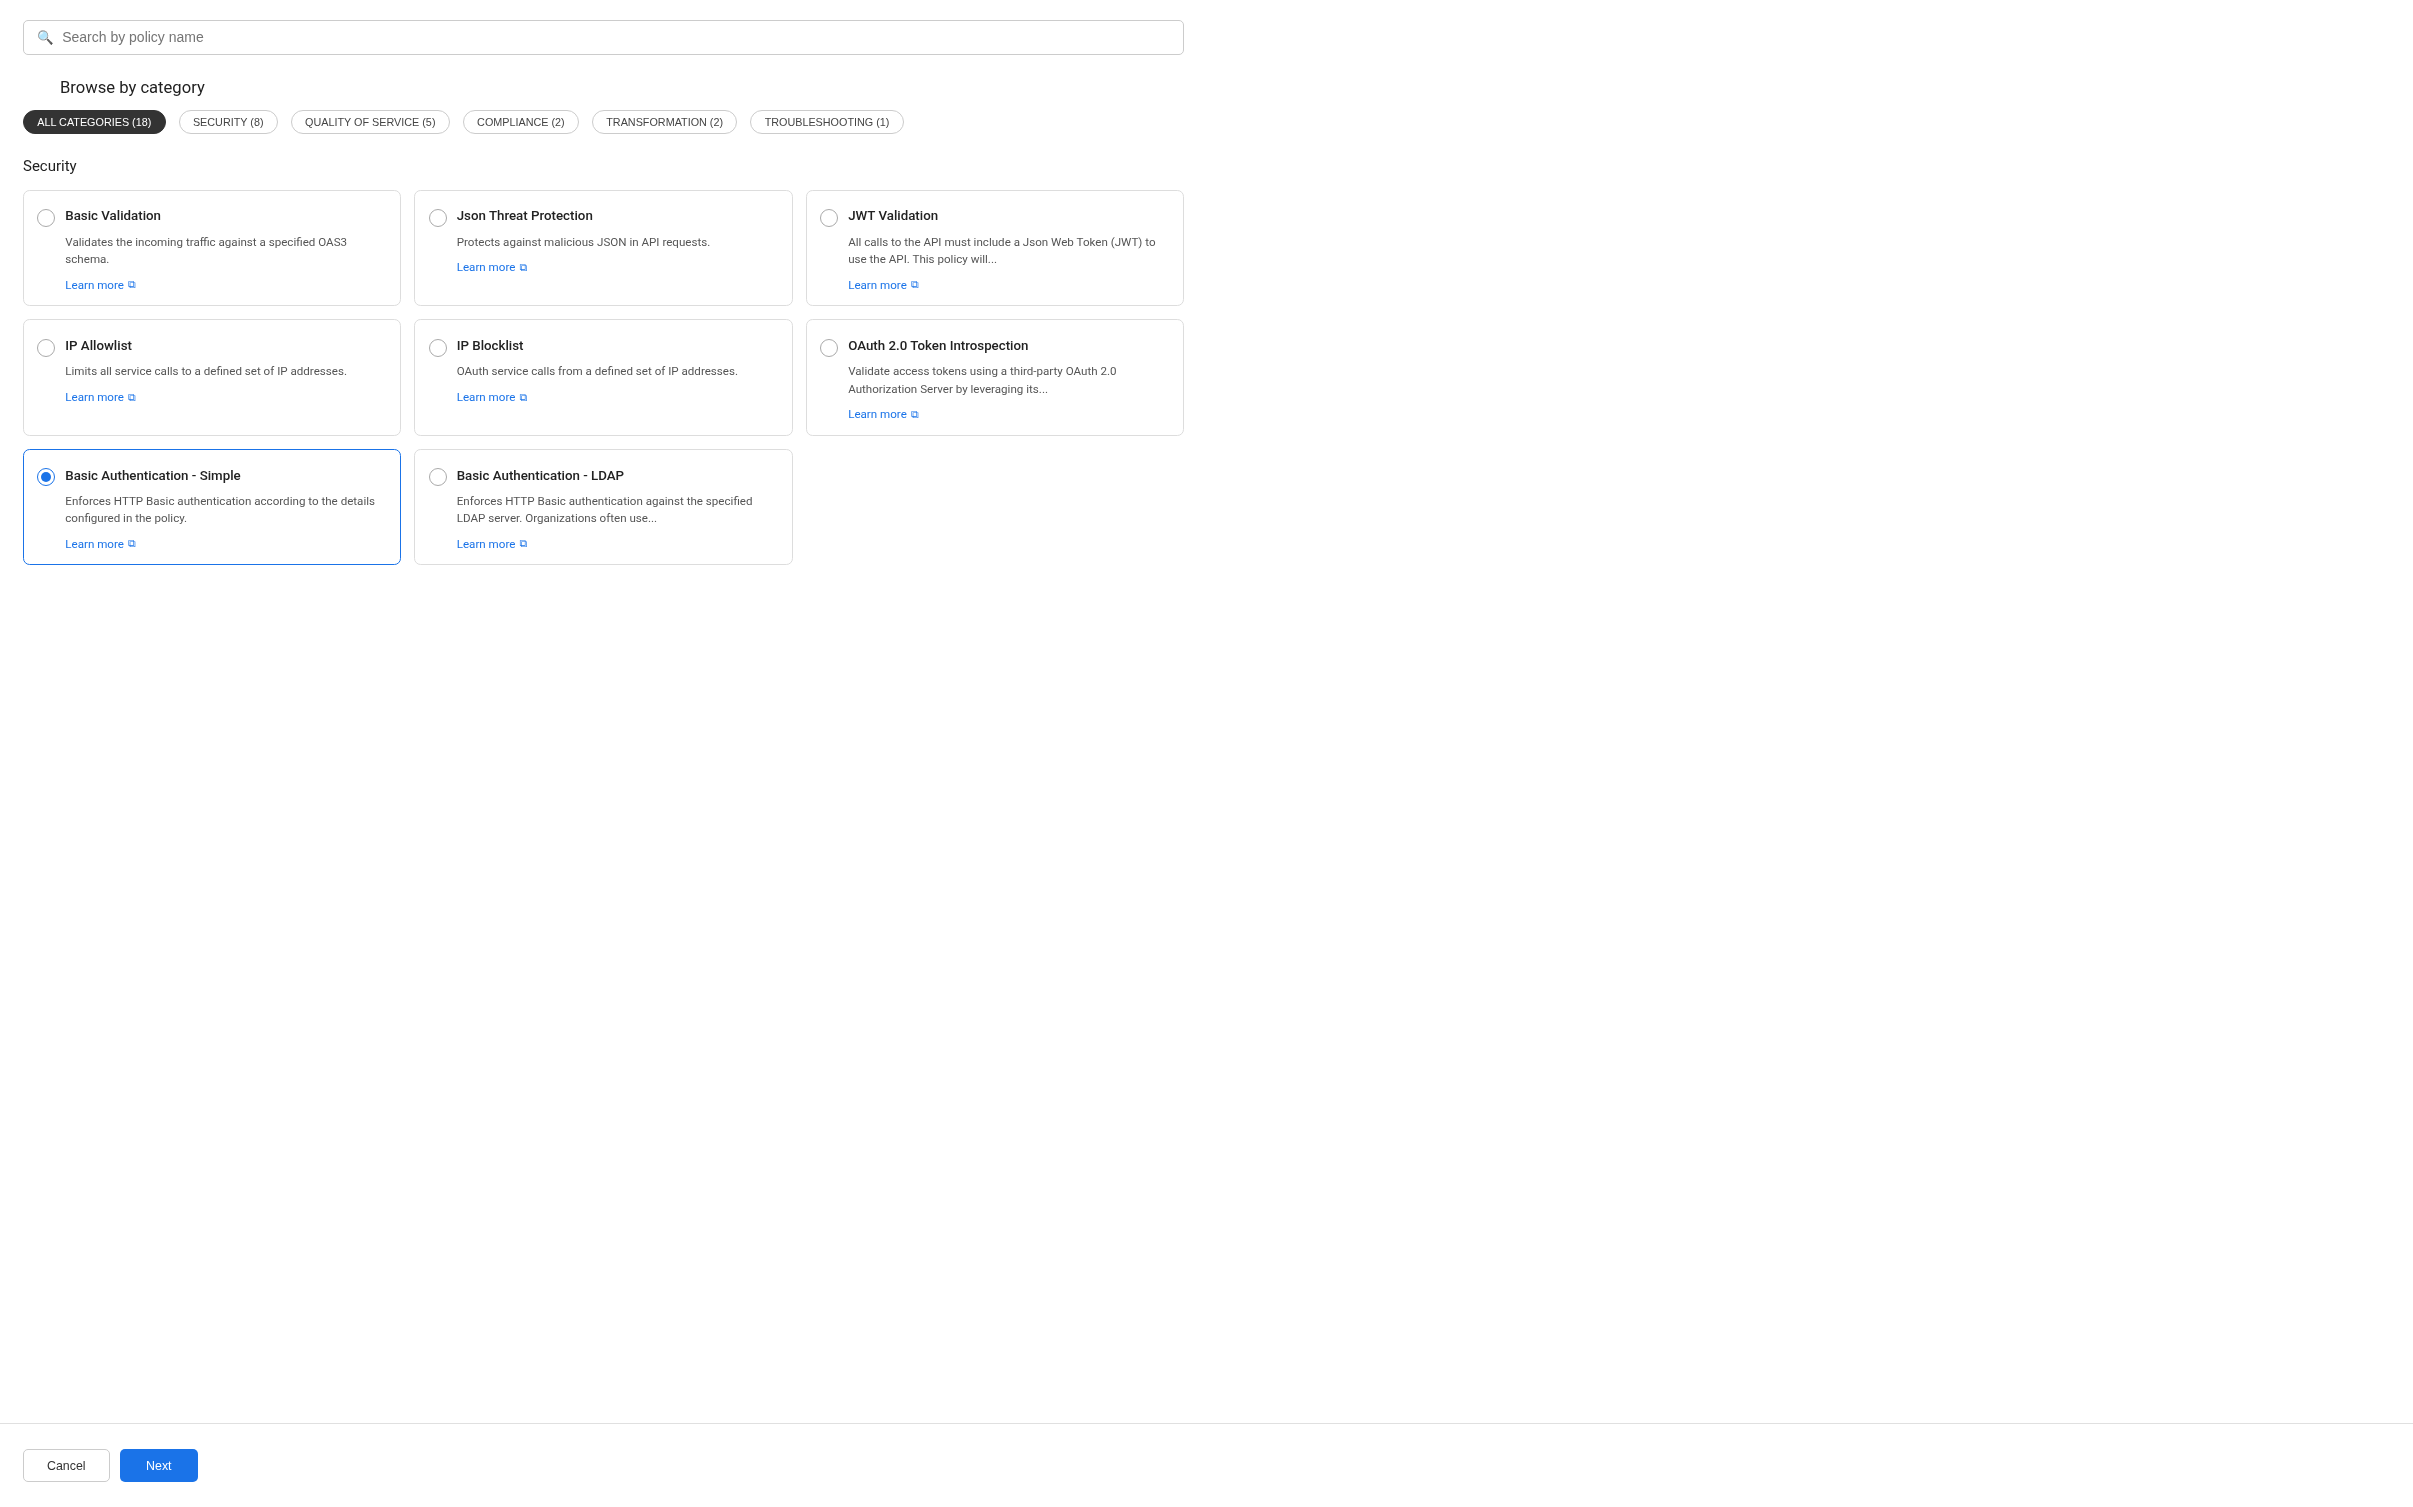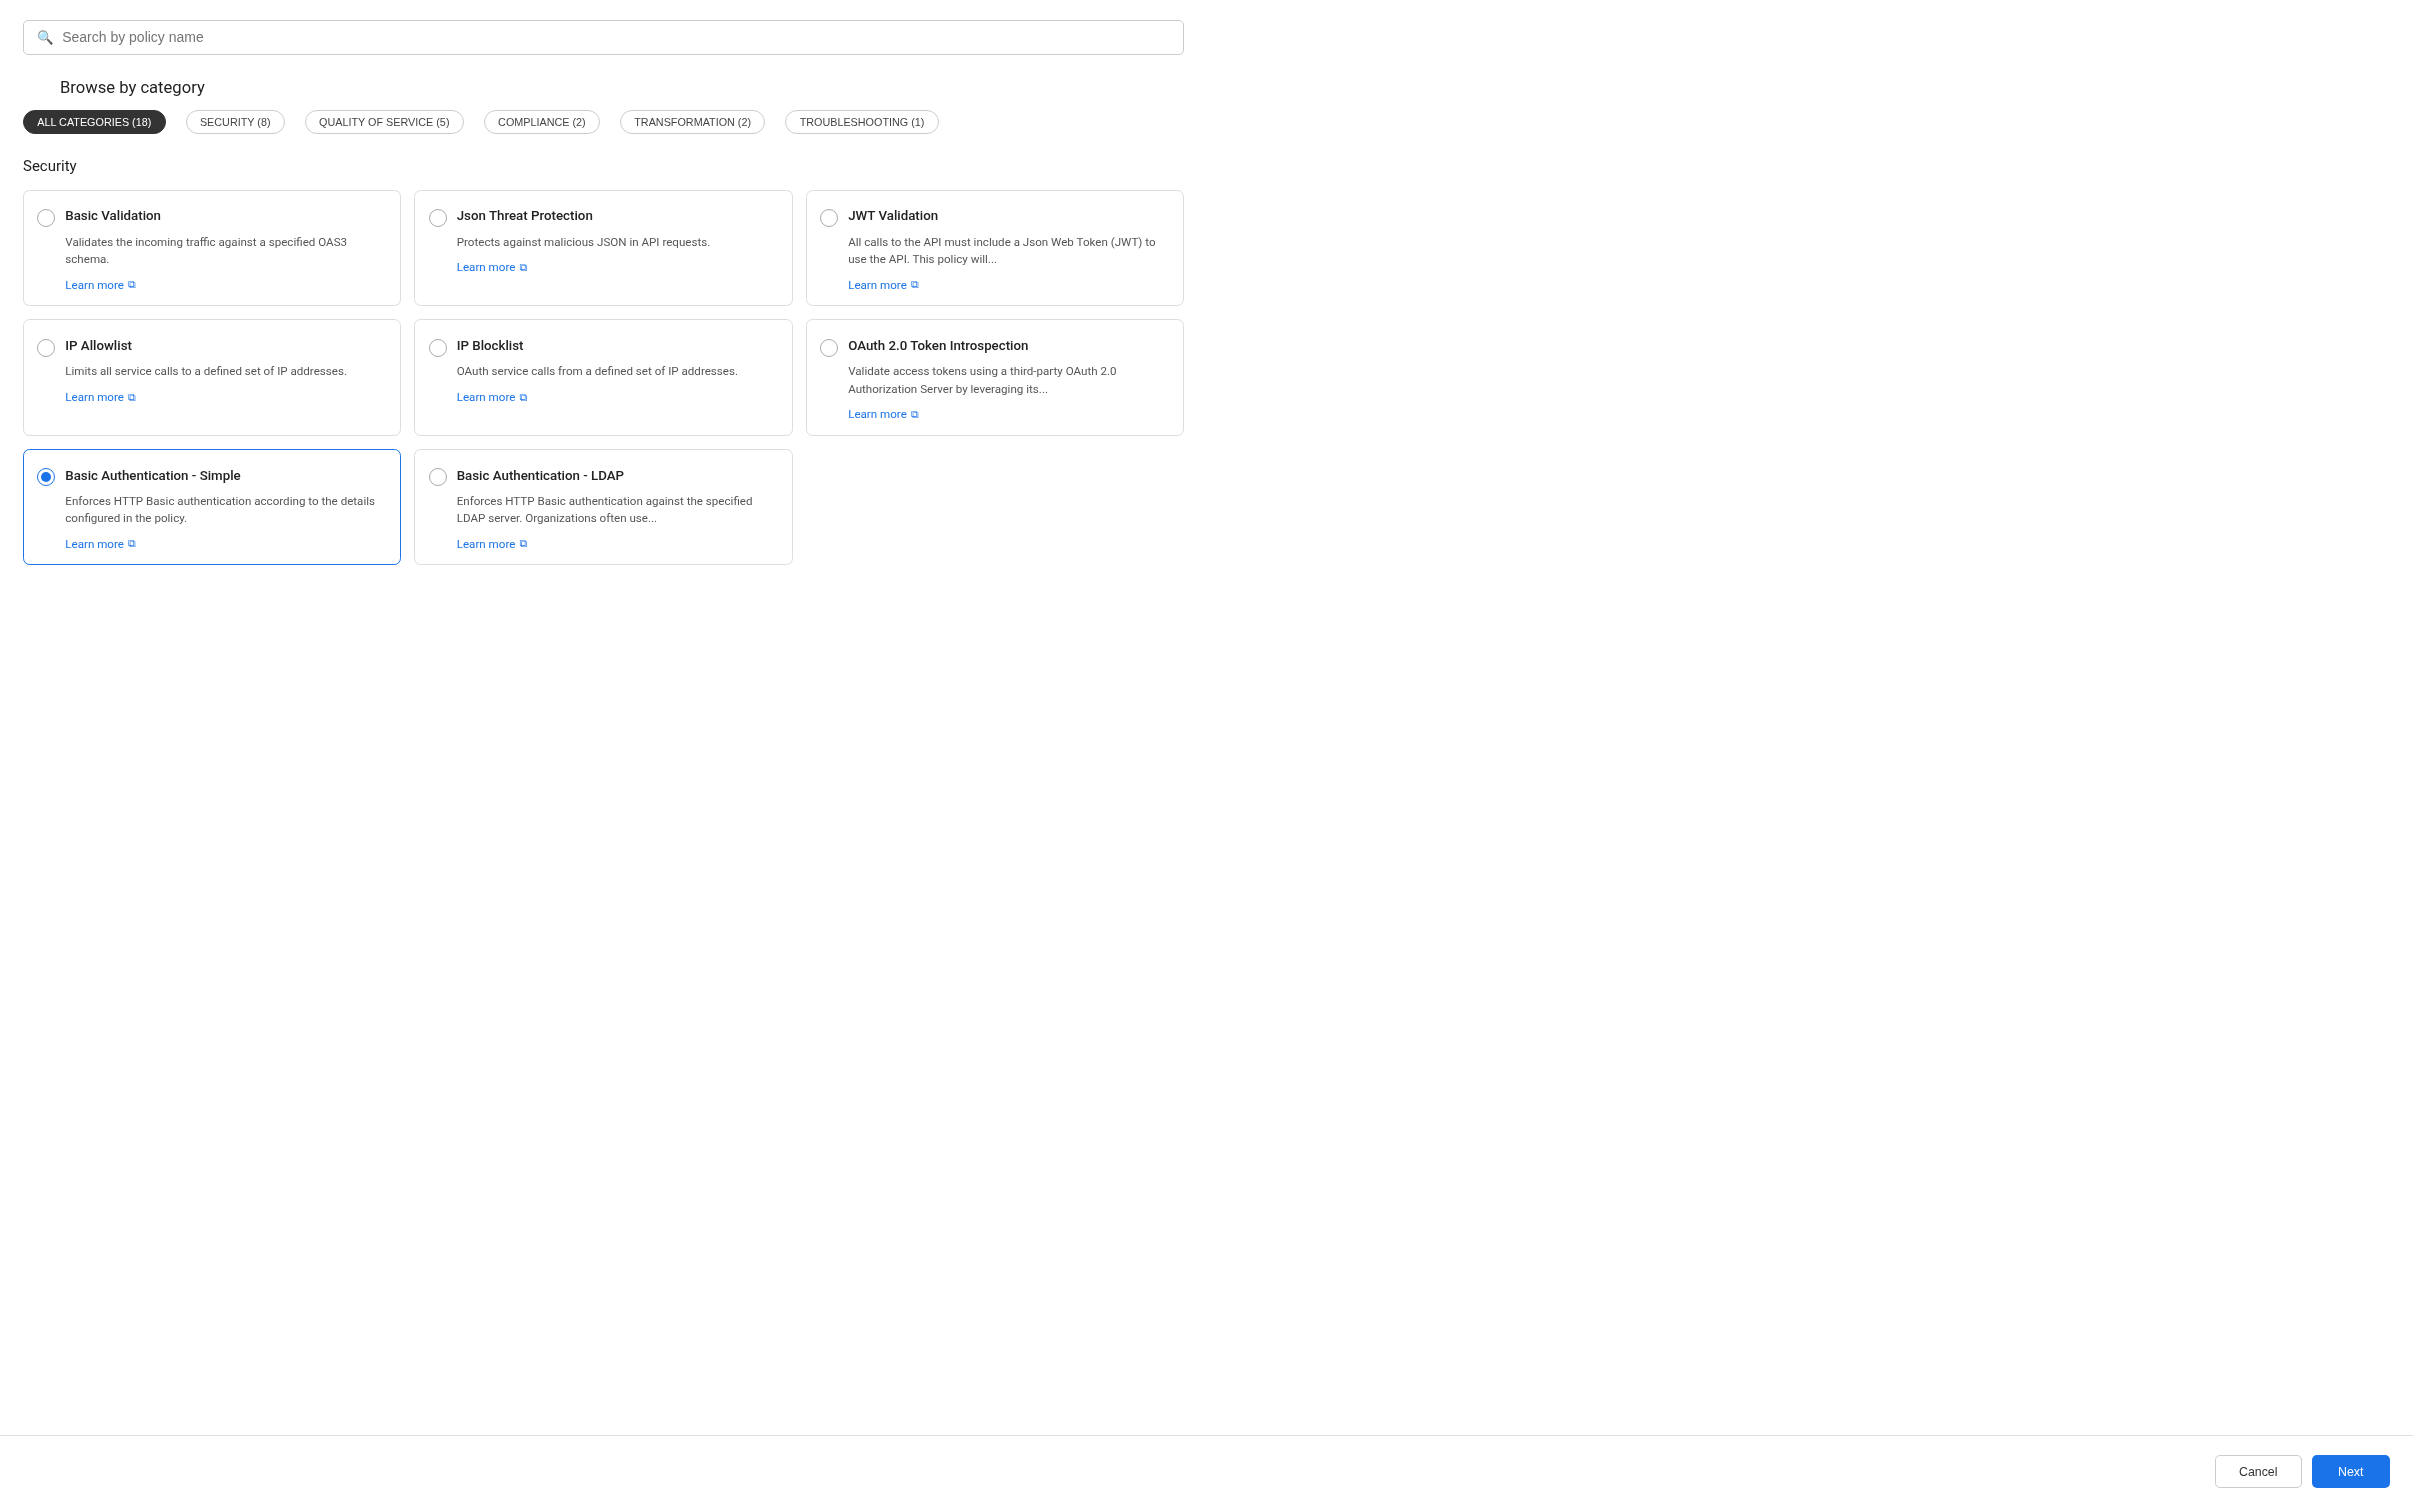--- a/index.html
+++ b/index.html
@@ -44,21 +44,21 @@
       font-size: 16.6px;
       font-weight: 400;
       color: #222;
       margin-bottom: 13.3px;
       margin-left: 37px;
     }
 
     
     .category-filters {
       display: flex;
-      gap: 20px;
+      gap: 13px;
       flex-wrap: wrap;
       margin-bottom: 23px;
     }
     .category-btn {
       border-radius: 16.6px;
       border: 1.2px solid #ccc;
       padding: 5px 13.3px;
       font-size: 10.8px;
       font-weight: 500;
       cursor: pointer;
@@ -156,23 +156,23 @@
     }
 
     
     .footer {
       position: fixed;
       bottom: 0;
       left: 0;
       right: 0;
       background: #fff;
       border-top: 0.8px solid #e0e0e0;
-      padding: 19px 23px;
-      display: flex;
-      justify-content: flex-end;
+      padding: 25px 23px;
+      display: flex;
+      justify-content: flex-start;
       gap: 10px;
       z-index: 100;
     }
     .btn-cancel {
       border: 1.2px solid #ccc;
       background: #fff;
       color: #333;
       padding: 8.3px 23px;
       border-radius: 5px;
       font-size: 12.4px;

